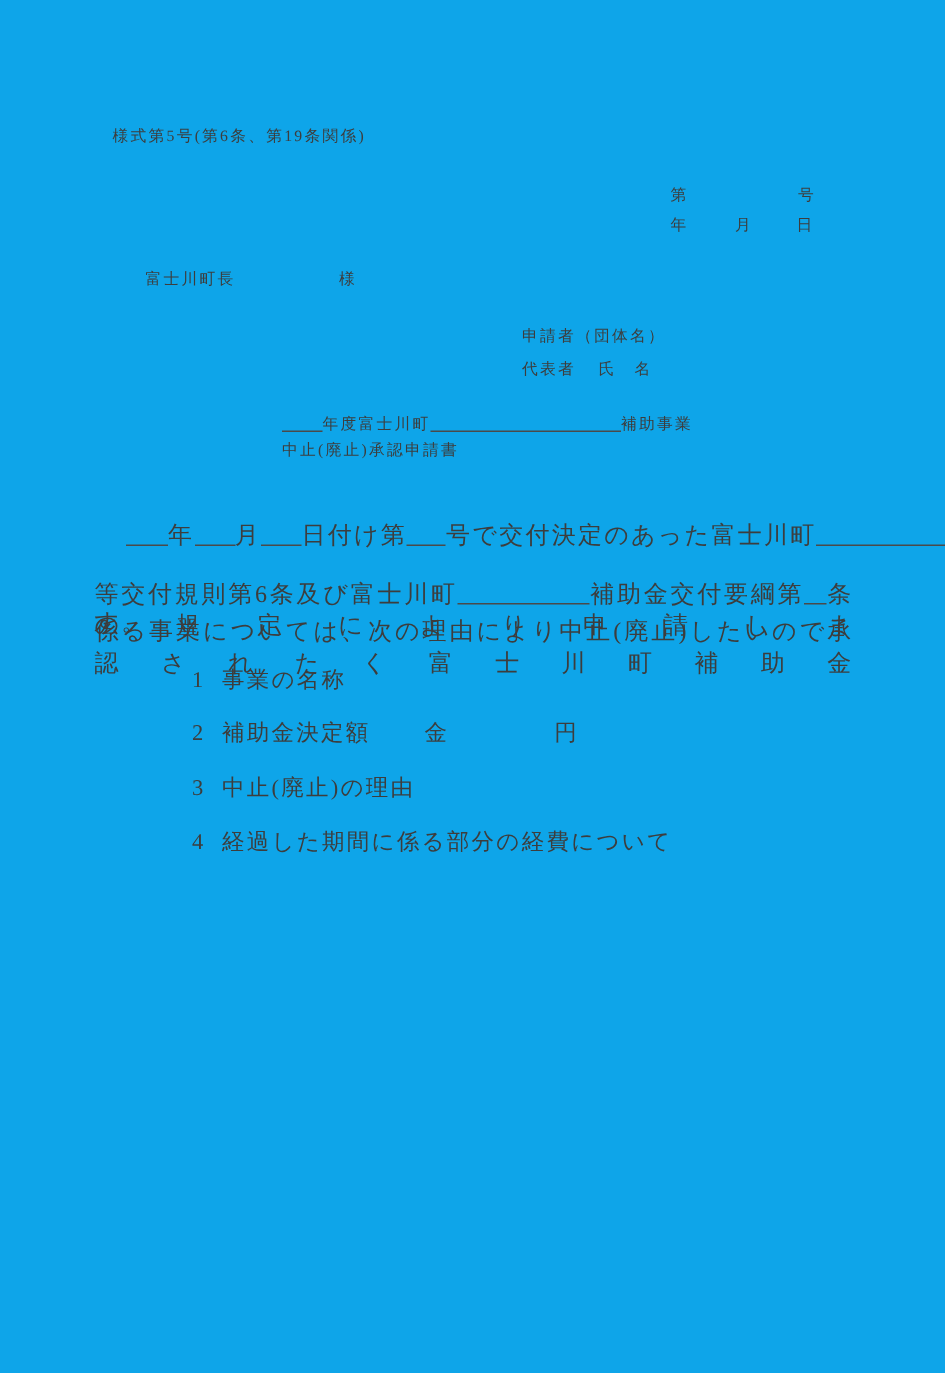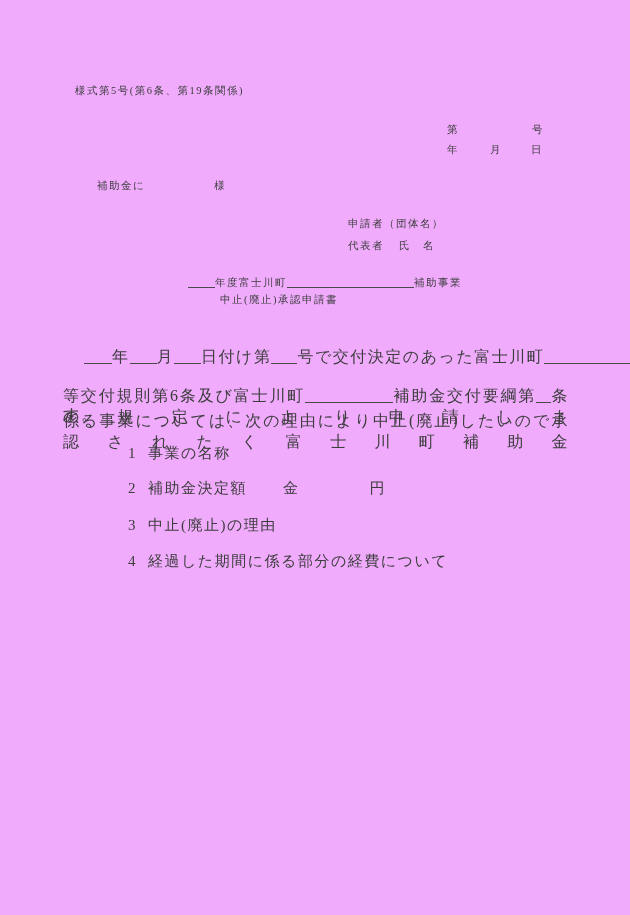--- a/index.html
+++ b/index.html
@@ -4,21 +4,21 @@
 <style>
   * { margin: 0; padding: 0; box-sizing: border-box; }
   html, body { background: #ffffff; }
   body {
     width: 630px; height: 915px;
     position: relative;
     font-family: "Liberation Serif", "DejaVu Serif", serif;
     color: #3d3d3d;
     overflow: hidden;
   }
-  .page { position: absolute; inset: 0; background: #f0abfc; text-decoration: underline; }
+  .page { position: absolute; inset: 0; background: #0ea5e9; text-decoration: underline; }
   .abs { position: absolute; }
   .t { font-size: 10.5px; letter-spacing: 1.5px; white-space: nowrap; }
   .t12 { font-size: 10.5px; letter-spacing: 1.2px; white-space: nowrap; }
   .blank {
     display: inline-block;
     border-bottom: 1px solid #4a4a4a;
     height: 10px;
     vertical-align: -2px;
   }
   .sp { display: inline-block; height: 1px; }
@@ -42,34 +42,34 @@
 
   <div class="abs t" style="left:447px; top:123px;">
     <span>第</span><span class="sp" style="width:73px;"></span><span>号</span>
   </div>
 
   <div class="abs t" style="left:447px; top:143px;">
     <span>年</span><span class="sp" style="width:31px;"></span><span>月</span><span class="sp" style="width:29px;"></span><span>日</span>
   </div>
 
   <div class="abs t" style="left:97px; top:179px;">
-    <span>補助金に</span><span class="sp" style="width:69px;"></span><span>様</span>
+    <span>富士川町長</span><span class="sp" style="width:69px;"></span><span>様</span>
   </div>
 
   <div class="abs t" style="left:188px; top:276px;">
     <span class="blank" style="width:27px;"></span><span>年度富士川町</span><span class="blank" style="width:127px;"></span><span>補助事業</span>
   </div>
 
   <div class="abs" style="left:348px; top:217px;">
     <div class="t" style="margin-bottom:8px;">申請者（団体名）</div>
     <div class="t">
       <span>代表者</span><span class="sp" style="width:15px;"></span><span>氏　名</span>
     </div>
   </div>
-  <div class="abs t" style="left:188px; top:293px;margin-left:32px;">中止(廃止)承認申請書</div>
+  <div class="abs t" style="left:188px; top:293px;">中止(廃止)承認申請書</div>
 
   <div class="bodyline t12" style="top:347px;">
     <span class="sp" style="width:21px;"></span><span class="blank" style="width:28px;"></span><span>年</span><span class="blank" style="width:27px;"></span><span>月</span><span class="blank" style="width:27px;"></span><span>日付け第</span><span class="blank" style="width:26px;"></span><span>号で交付決定のあった富士川町</span><span class="blank" style="width:95px;"></span><span>補助金に</span>
   </div>
   <div class="bodyline just" style="top:366px;margin-top:45px;">係る事業については、次の理由により中止(廃止)したいので承認されたく富士川町補助金</div>
   <div class="bodyline just" style="top:386px;">
     <span>等交付規則第6条及び富士川町</span><span class="blank" style="width:88px;"></span><span>補助金交付要綱第</span><span class="blank" style="width:15px;"></span><span>条の規定により申請しま</span>
   </div>
   <div class="bodyline" style="top:405px;">す。</div>
 

